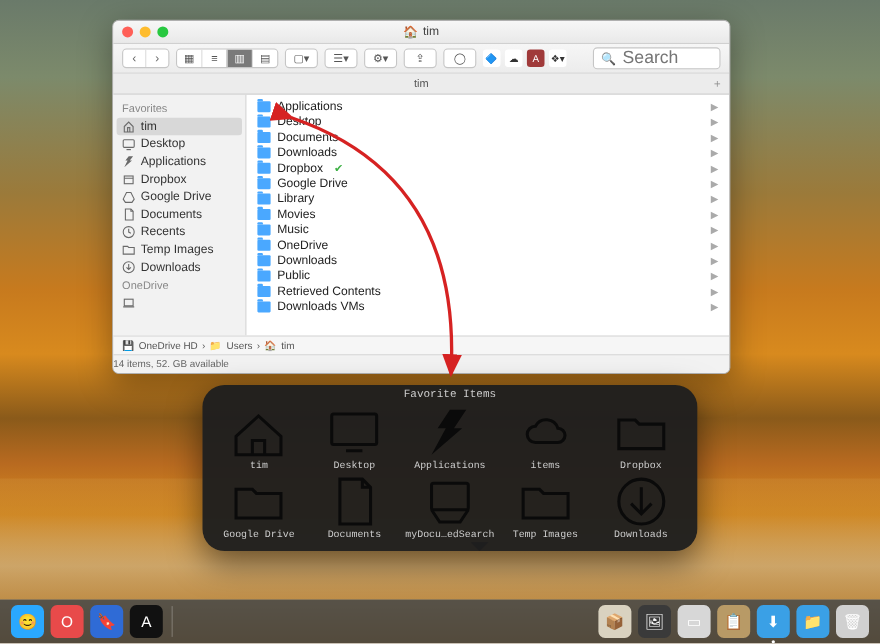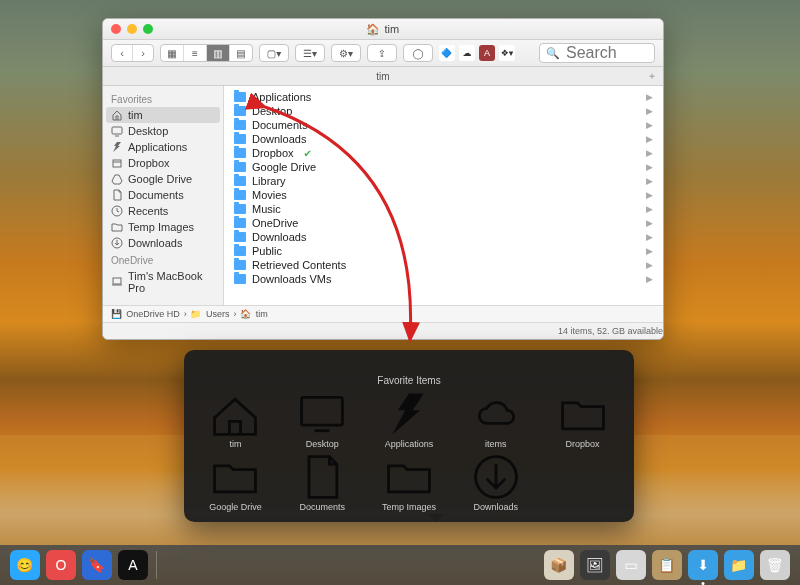--- a/index.html
+++ b/index.html
@@ -31,23 +31,23 @@
   .sb-item{display:flex;align-items:center;gap:5px;padding:2px 8px;font-size:11px;color:#333;cursor:default;}
   .sb-item.sel{background:#d8d8d8;border-radius:3px;margin:0 3px;padding:2px 5px;}
   .sb-item .ic{width:12px;height:12px;display:inline-flex;align-items:center;justify-content:center;color:#6a6a6a;}
   .content{flex:1;overflow:auto;padding:4px 0;}
   .col-item{display:flex;align-items:center;gap:6px;padding:1px 10px;font-size:11px;color:#222;}
   .col-item .fold{width:12px;height:10px;background:#4aa8ff;border-radius:1px;position:relative;}
   .col-item .fold::before{content:"";position:absolute;top:-2px;left:0;width:5px;height:2px;background:#4aa8ff;border-radius:1px 1px 0 0;}
   .col-item .arrow{margin-left:auto;color:#aaa;font-size:9px;}
   .col-item .chk{color:#3cb043;margin-left:4px;font-size:10px;}
   .pathbar{height:16px;border-top:1px solid #d8d8d8;background:#f6f6f6;display:flex;align-items:center;gap:4px;padding:0 8px;font-size:9px;color:#555;}
-  .status{height:16px;background:#f2f2f2;border-top:1px solid #d8d8d8;text-align:right;font-size:9px;color:#666;line-height:16px;}
+  .status{height:16px;background:#f2f2f2;border-top:1px solid #d8d8d8;text-align:left;font-size:9px;color:#666;line-height:16px;}
   
-  .popover{position:absolute;left:184px;top:350px;width:430px;background:rgba(30,30,30,.96);border-radius:10px;padding:25px 10px 10px;box-shadow:0 10px 30px rgba(0,0,0,.5);}
+  .popover{position:absolute;left:184px;top:350px;width:430px;background:rgba(30,30,30,.96);border-radius:20px;padding:4px 10px 10px;box-shadow:0 10px 30px rgba(0,0,0,.5);font-family:Liberation Mono, monospace;}
   .popover::after{content:"";position:absolute;bottom:-8px;left:244px;border:8px solid transparent;border-top-color:rgba(30,30,30,.96);}
   .pop-title{text-align:center;color:#ccc;font-size:10px;padding-bottom:6px;}
   .pop-grid{display:grid;grid-template-columns:repeat(5,1fr);gap:6px 4px;}
   .pop-item{display:flex;flex-direction:column;align-items:center;gap:3px;}
   .pop-item .big{width:56px;height:44px;display:flex;align-items:center;justify-content:center;color:#111;}
   .pop-item .lbl{color:#ccc;font-size:9px;text-align:center;}
   
   .dock{position:absolute;left:0;right:0;bottom:0;height:40px;background:rgba(50,50,50,.78);display:flex;align-items:center;padding:0 10px;gap:6px;}
   .dock .app{width:30px;height:30px;border-radius:6px;display:flex;align-items:center;justify-content:center;font-size:14px;color:#fff;}
   .dock .sep{width:1px;height:28px;background:rgba(255,255,255,.25);margin:0 2px;}
@@ -194,21 +194,20 @@
             <span>Downloads</span>
           </div>
           <div class="sb-head">OneDrive</div>
           <div class="sb-item">
             <span class="ic">
               <svg width="12" height="12" viewBox="0 0 12 12">
                 <rect x="2" y="2" width="8" height="6" fill="none" stroke="#6a6a6a"></rect>
                 <path d="M1 9 H11" stroke="#6a6a6a"></path>
               </svg>
             </span>
-            <span>Tim's MacBook Pro</span>
           </div>
         </div>
       <div class="content" id="content">
           <div class="col-item">
             <span class="fold"></span>
             <span>Applications</span>
             <span class="arrow">▶</span>
           </div>
           <div class="col-item">
             <span class="fold"></span>
@@ -349,20 +348,29 @@
             <svg width="56" height="52" viewBox="0 0 56 56">
               <path d="M14 6 H36 L44 14 V50 H14 Z" fill="none" stroke="#0a0a0a" stroke-width="3"></path>
               <path d="M36 6 V14 H44" fill="none" stroke="#0a0a0a" stroke-width="3"></path>
             </svg>
           </div>
           <div class="lbl">Documents</div>
         </div>
         <div class="pop-item">
           <div class="big">
             <svg width="56" height="52" viewBox="0 0 56 56">
+              <rect x="10" y="10" width="36" height="26" rx="2" fill="none" stroke="#0a0a0a" stroke-width="3"></rect>
+              <path d="M10 36 L18 48 H38 L46 36" fill="none" stroke="#0a0a0a" stroke-width="3"></path>
+            </svg>
+          </div>
+          <div class="lbl">myDocu…edSearch</div>
+        </div>
+        <div class="pop-item">
+          <div class="big">
+            <svg width="56" height="52" viewBox="0 0 56 56">
               <path d="M6 16 H22 L26 20 H50 V44 H6 Z" fill="none" stroke="#0a0a0a" stroke-width="3"></path>
             </svg>
           </div>
           <div class="lbl">Temp Images</div>
         </div>
         <div class="pop-item">
           <div class="big">
             <svg width="56" height="52" viewBox="0 0 56 56">
               <circle cx="28" cy="28" r="22" fill="none" stroke="#0a0a0a" stroke-width="3"></circle>
               <path d="M28 14 V38 M18 30 L28 40 L38 30" stroke="#0a0a0a" stroke-width="3" fill="none"></path>

